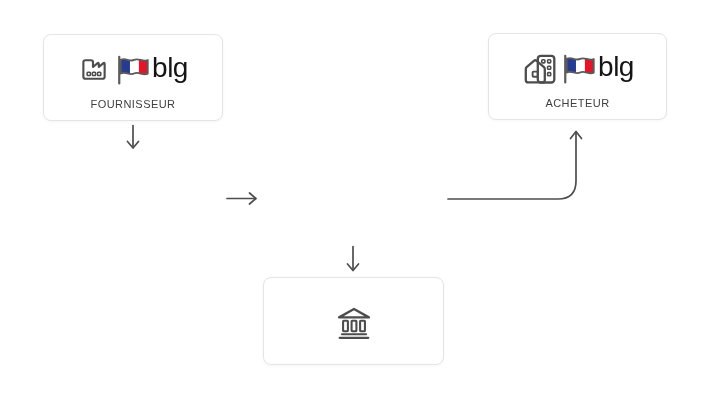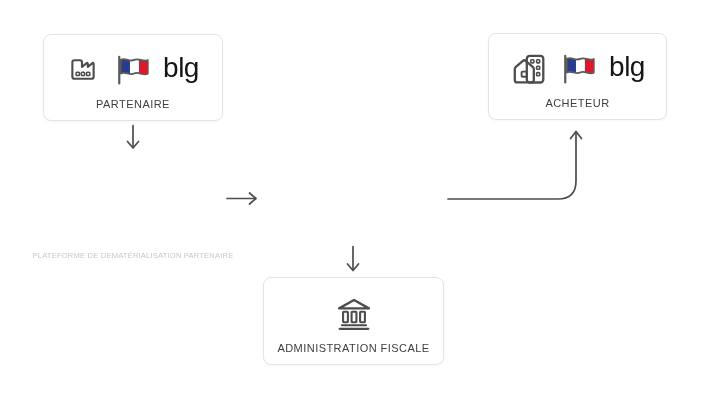--- a/index.html
+++ b/index.html
@@ -6,21 +6,21 @@
   .canvas{
     position:relative;width:711px;height:400px;background:#ffffff;overflow:hidden;
     font-family:"Liberation Sans", sans-serif;
   }
   .node{
     position:absolute;background:#fff;border:1px solid #e4e4e4;border-radius:8px;
     box-shadow:0 1px 3px rgba(0,0,0,0.04);
     display:flex;flex-direction:column;align-items:center;justify-content:space-between;
     padding:11px 4px 10px 4px;box-sizing:border-box;
   }
-  .icon-row{flex:1;display:flex;align-items:center;justify-content:center;gap:11px;}
+  .icon-row{flex:1;display:flex;align-items:center;justify-content:center;}
   .icon-wrap{flex:1;display:flex;align-items:center;justify-content:center;}
   .node-label{
     font-size:11px;color:#3e3e3e;letter-spacing:.45px;font-weight:400;
     white-space:nowrap;line-height:1;padding-top:6px;
   }
   .logo-text{
     font-size:28px;color:#151515;font-weight:400;letter-spacing:-0.5px;line-height:1;
     transform:translateY(-2px);
   }
   .caption{
@@ -77,21 +77,21 @@
         <g clip-path="url(#flagClip)">
           <rect x="5" y="2" width="11.2" height="22" fill="#283c8f"></rect>
           <rect x="16.2" y="2" width="9.6" height="22" fill="#ffffff"></rect>
           <rect x="25.8" y="2" width="10.4" height="22" fill="#e0162b"></rect>
         </g>
         <path d="M6.2 6.1 C 11.2 3.1, 15.6 8.7, 20.6 6.1 C 25.6 3.5, 30.2 8.9, 35.4 6.2 L 35.4 20.9 C 30.2 23.6, 25.6 18.2, 20.6 20.8 C 15.6 23.4, 11.2 17.8, 6.2 20.8 Z" fill="none" stroke="#5b5b5b" stroke-width="2" stroke-linejoin="round"></path>
         <path d="M4.6 2.8 V31.6" fill="none" stroke="#5b5b5b" stroke-width="2.4" stroke-linecap="round"></path>
       </svg>
       <span class="logo-text">blg</span>
     </div>
-    <div class="node-label">PARTENAIRE</div>
+    <div class="node-label">FOURNISSEUR</div>
   </div>
 
   <div class="node" style="left:488px;top:33px;width:179px;height:87px">
     <div class="icon-row">
       <svg class="glyph" width="40" height="34" viewBox="0 0 40 34">
         <rect class="st" stroke-width="2.3" x="16.8" y="3.8" width="16.5" height="26.7" rx="3"></rect>
         <rect class="st" stroke-width="1.6" x="20.8" y="7.8" width="3.1" height="3.1" rx="0.8"></rect>
         <rect class="st" stroke-width="1.6" x="26.6" y="7.8" width="3.1" height="3.1" rx="0.8"></rect>
         <rect class="st" stroke-width="1.6" x="26.6" y="14.2" width="3.1" height="3.1" rx="0.8"></rect>
         <rect class="st" stroke-width="1.6" x="26.6" y="20.6" width="3.1" height="3.1" rx="0.8"></rect>
@@ -106,30 +106,28 @@
         </g>
         <path d="M6.2 6.1 C 11.2 3.1, 15.6 8.7, 20.6 6.1 C 25.6 3.5, 30.2 8.9, 35.4 6.2 L 35.4 20.9 C 30.2 23.6, 25.6 18.2, 20.6 20.8 C 15.6 23.4, 11.2 17.8, 6.2 20.8 Z" fill="none" stroke="#5b5b5b" stroke-width="2" stroke-linejoin="round"></path>
         <path d="M4.6 2.8 V31.6" fill="none" stroke="#5b5b5b" stroke-width="2.4" stroke-linecap="round"></path>
       </svg>
       <span class="logo-text">blg</span>
     </div>
     <div class="node-label">ACHETEUR</div>
   </div>
 
 
-  <div class="caption">PLATEFORME DE DEMATÉRIALISATION PARTENAIRE</div>
 
 
   <div class="node" style="left:263px;top:277px;width:181px;height:88px">
     <div class="icon-wrap">
       <svg class="glyph" width="42" height="36" viewBox="0 0 40 34">
         <path class="st" stroke-width="2.2" d="M5.8 12.6 L20 4.6 L34.2 12.6 Z"></path>
         <rect class="st" stroke-width="2" x="9.6" y="15.8" width="4.6" height="10" rx="0.6"></rect>
         <rect class="st" stroke-width="2" x="17.7" y="15.8" width="4.6" height="10" rx="0.6"></rect>
         <rect class="st" stroke-width="2" x="25.8" y="15.8" width="4.6" height="10" rx="0.6"></rect>
         <rect class="fl" x="7.5" y="27.6" width="25" height="2" rx="1"></rect>
         <rect class="fl" x="5.3" y="31" width="29.4" height="2.2" rx="1.1"></rect>
       </svg>
     </div>
-    <div class="node-label">ADMINISTRATION FISCALE</div>
   </div>
 
 </div>
 
 </body></html>

